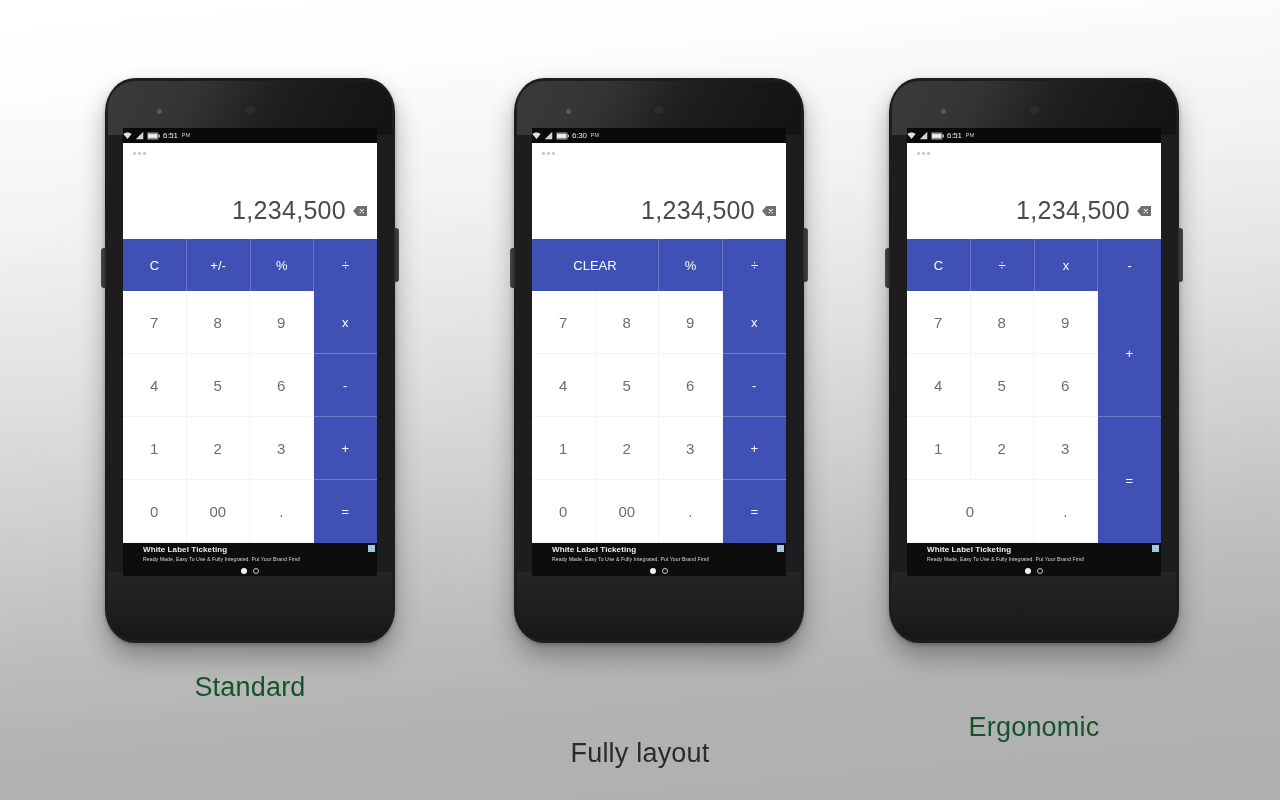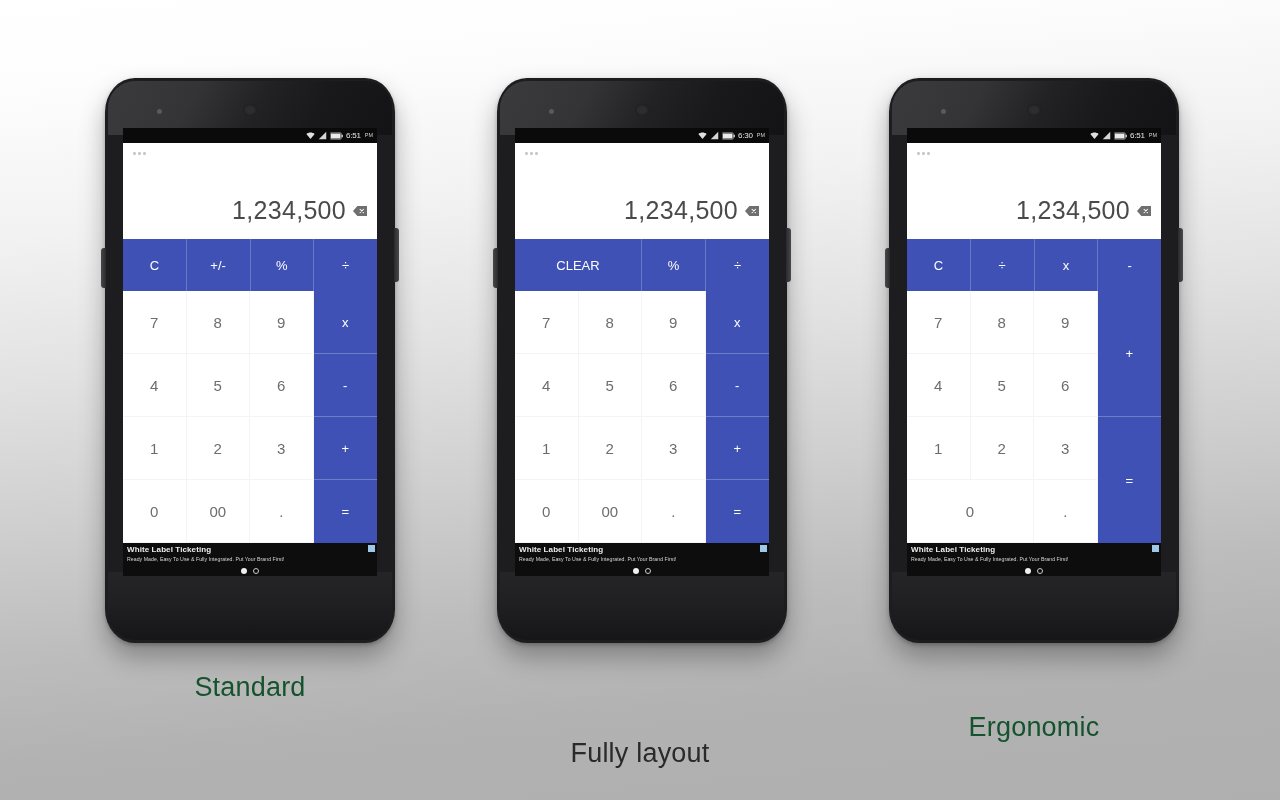--- a/index.html
+++ b/index.html
@@ -35,21 +35,21 @@
     position: absolute;
     top: 78px;
     width: 290px;
     height: 565px;
     background: #1d1d1f;
     border-radius: 30px / 34px;
     box-shadow: 0 14px 26px rgba(0,0,0,0.30),
                 0 2px 4px rgba(0,0,0,0.25);
   }
   .phone.p1 { left: 105px; }
-  .phone.p2 { left: 497px; }
+  .phone.p2 { left: 514px; }
   .phone.p3 { left: 889px; }
 
   
   .phone::before {
     content: "";
     position: absolute;
     left: 3px; right: 3px; top: 3px;
     height: 54px;
     border-radius: 27px 27px 0 0;
     background: linear-gradient(118deg, #3b3b3e 0%, #343437 30%, #222225 52%, #19191b 72%, #131315 100%);
@@ -120,21 +120,20 @@
     overflow: hidden;
     z-index: 5;
   }
 
   
   .statusbar {
     height: 15px;
     background: #0a0a0a;
     display: flex;
     align-items: center;
-    justify-content: flex-end;
     padding-right: 4px;
     gap: 3px;
   }
   .sb-icon { display: block; }
   .sb-time {
     color: #e8e8e8;
     font-size: 8px;
     line-height: 1;
     letter-spacing: -0.2px;
     font-family: "Liberation Sans", sans-serif;
@@ -258,21 +257,21 @@
   }
   .ops .key:last-child { border-bottom: none; }
   .ops .key.rspan2 { grid-row: span 2; }
 
   
   .adbar {
     height: 33px;
     background: #0d0d0d;
     position: relative;
     flex: none;
-    padding: 2px 4px 0 4px;
+    padding: 2px 4px 0 20px;
     overflow: hidden;
   }
   .ad-title {
     color: #ededed;
     font-size: 8px;
     font-weight: bold;
     line-height: 10px;
     letter-spacing: 0.1px;
     white-space: nowrap;
   }

